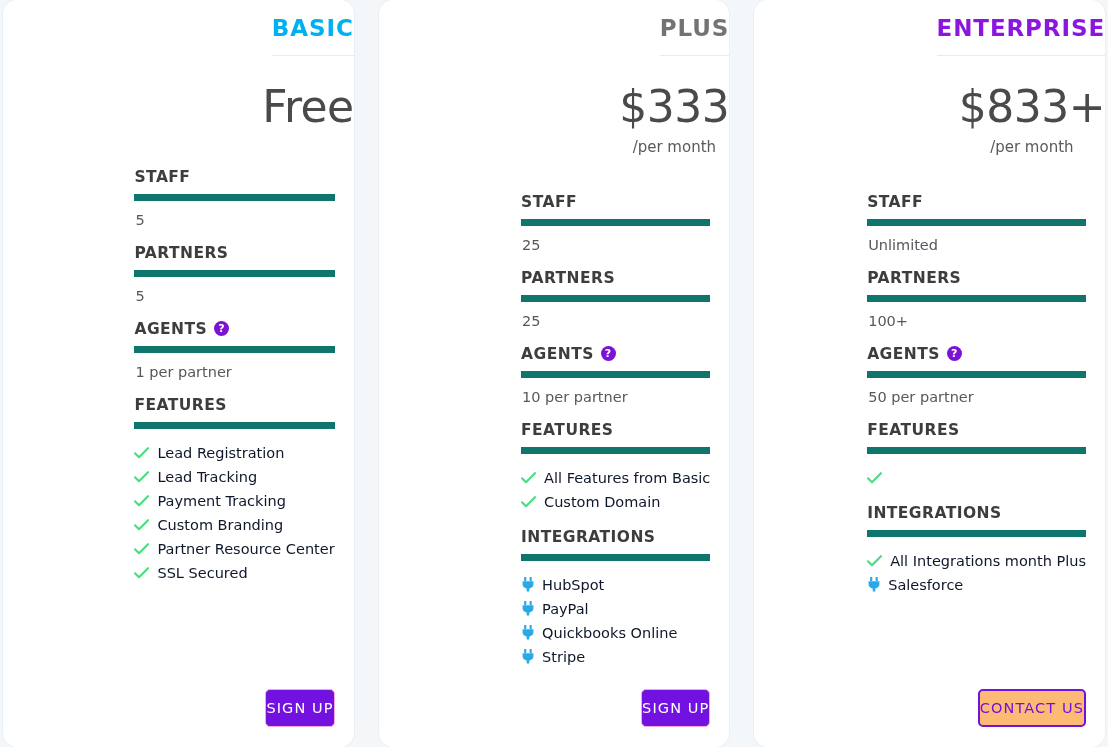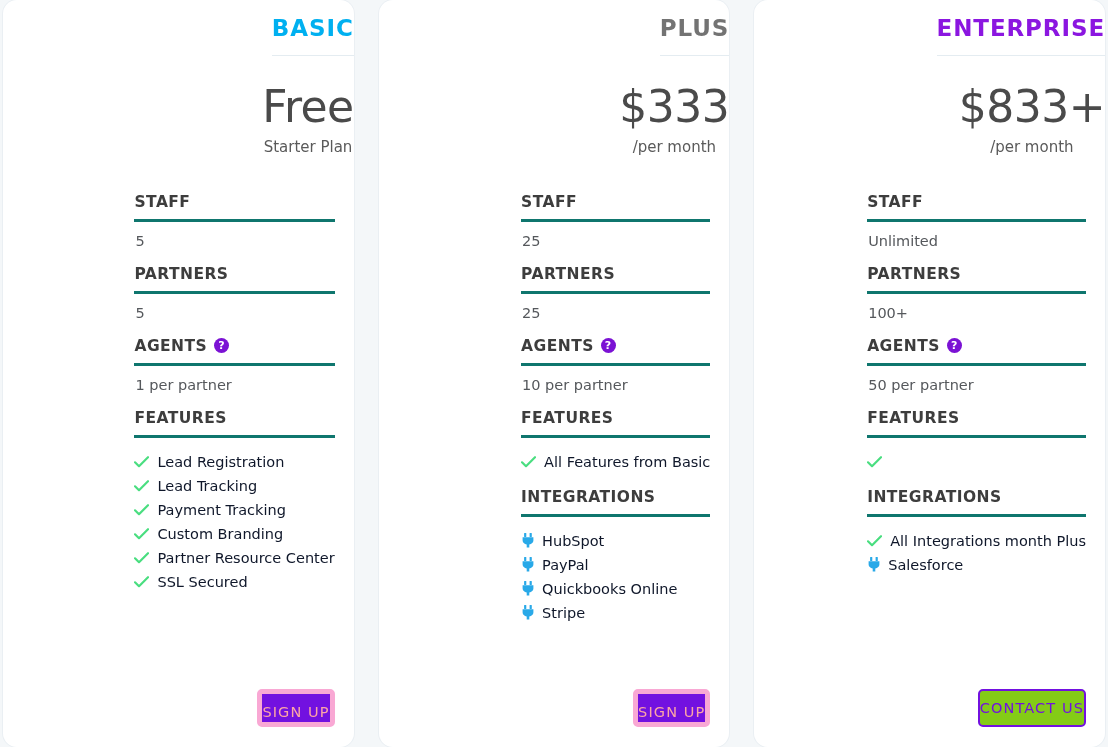--- a/index.html
+++ b/index.html
@@ -78,21 +78,21 @@
     flex-direction: column;
   }
   .spacer-top { height: 37px; flex: 0 0 auto; }
 
   .section-label {
     font-size: 15.5px;
     font-weight: bold;
     color: #3d3d3d;
     letter-spacing: 0.45px;
     padding-bottom: 8px;
-    border-bottom: 3px solid #0f766e;
+    border-bottom: 7px solid #0f766e;
     display: flex;
     align-items: center;
     gap: 7px;
     white-space: nowrap;
   }
   .spec-value {
     font-size: 14.5px;
     color: #55585c;
     padding: 11px 0 16px 1px;
   }
@@ -156,41 +156,40 @@
     line-height: 36px;
     text-align: center;
     font-size: 14.5px;
     letter-spacing: 1.1px;
     border-radius: 5px;
     cursor: pointer;
     font-family: inherit;
   }
   .cta-solid {
     background: #7211e0;
-    color: #fca5a5;
-    border: 5px solid #f9a8d4;
+    color: #ffffff;
+    border: 1px solid #f9a8d4;
   }
   .cta-outline {
-    background: #84cc16;
+    background: #fdba74;
     color: #7211e0;
     border: 2px solid #7211e0;
     line-height: 34px;
   }
 </style>
 </head>
 <body>
 
 <div class="pricing-grid" id="grid">
     <div class="plan-card plan-basic">
       <div class="card-header">
         <div class="plan-name">BASIC</div>
       </div>
       <div class="price-block">
         <div class="price-amount">Free</div>
-        <div class="price-period">Starter Plan</div>
       </div>
       <div class="card-body">
         <div class="spacer-top"></div>
         <div class="spec-row">
           <div class="section-label">
             <span>STAFF</span>
           </div>
           <div class="spec-value">5</div>
         </div>
         <div class="spec-row">
@@ -297,20 +296,28 @@
           <span>FEATURES</span>
         </div>
         <ul class="list-block" style="list-style:none">
           <li class="list-item">
             <span class="check-icon">
               <svg width="15" height="12" viewBox="0 0 15 12" aria-hidden="true">
                 <path d="M1 6.3 L5 10.2 L14 1.2" fill="none" stroke="#4ade80" stroke-width="2.2" stroke-linecap="round" stroke-linejoin="round"></path>
               </svg>
             </span>
             <span>All Features from Basic</span>
+          </li>
+          <li class="list-item">
+            <span class="check-icon">
+              <svg width="15" height="12" viewBox="0 0 15 12" aria-hidden="true">
+                <path d="M1 6.3 L5 10.2 L14 1.2" fill="none" stroke="#4ade80" stroke-width="2.2" stroke-linecap="round" stroke-linejoin="round"></path>
+              </svg>
+            </span>
+            <span>Custom Domain</span>
           </li>
         </ul>
         <div class="section-label">
           <span>INTEGRATIONS</span>
         </div>
         <ul class="list-block" style="list-style:none">
           <li class="list-item">
             <span class="plug-icon">
               <svg width="12" height="15" viewBox="0 0 12 15" aria-hidden="true">
                 <rect x="2.1" y="0" width="2.2" height="4" rx="0.6" fill="#29a9e8"></rect>

